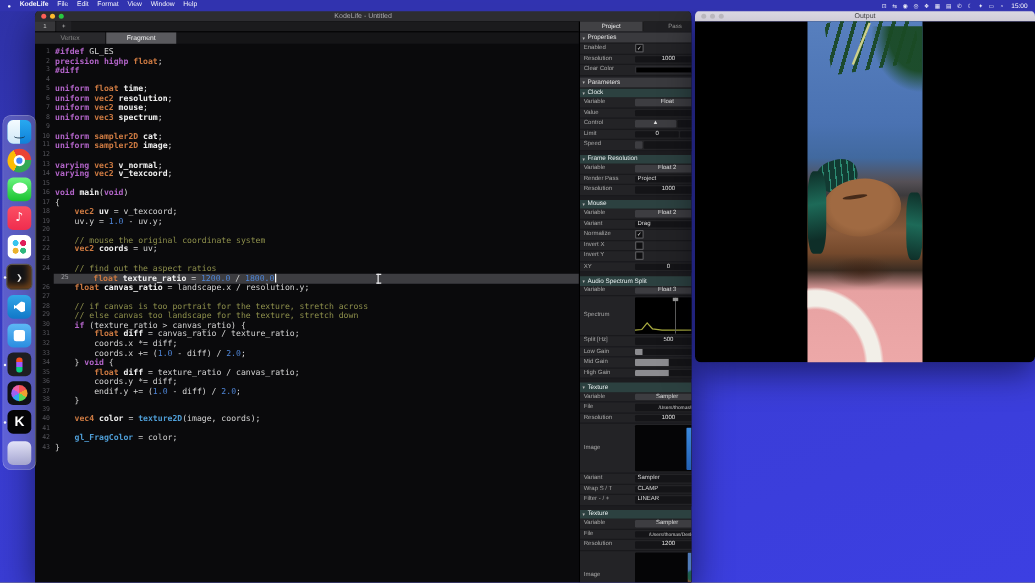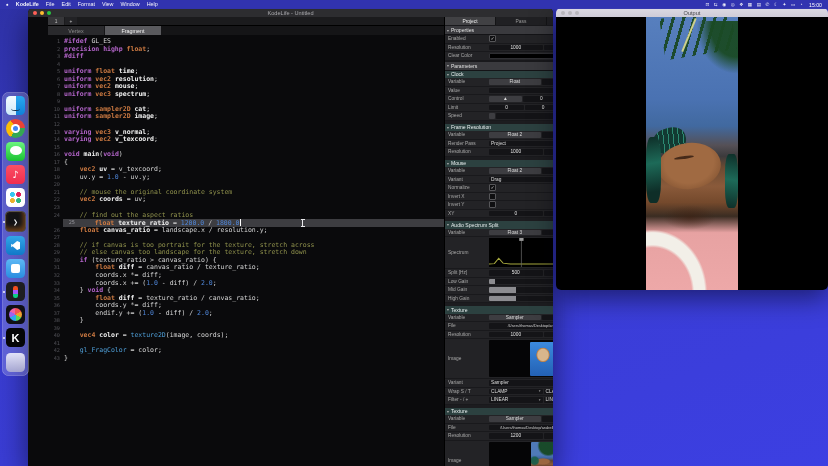--- a/index.html
+++ b/index.html
@@ -25,21 +25,21 @@
   .wtitle{font-size:5.6px;color:#a9a9ad;}
   .lights{position:absolute;left:5px;top:2.5px;display:flex;gap:3px;}
   .light{width:4px;height:4px;border-radius:50%;}
   .l-red{background:#ff5f57;} .l-yel{background:#febc2e;} .l-grn{background:#28c840;}
   .l-gray{background:#b9b7bd;}
   
   #kl-window{position:absolute;left:28px;top:8px;width:525px;height:458px;
     border-radius:5px 5px 0 0;overflow:hidden;background:#0a0a0c;
     box-shadow:0 10px 30px rgba(0,0,12,.55);}
   #kl-body{display:flex;height:449px;}
-  #editor{width:396px;position:relative;background:#0a0a0c;flex:none;padding-left:20px;}
+  #editor{width:435px;position:relative;background:#0a0a0c;flex:none;}
   #passbar{height:8px;background:#1b1b1d;display:flex;border-bottom:1px solid #000;}
   .ptab{width:16px;background:#37373a;color:#c0c0c0;font-size:4.8px;
     display:flex;align-items:center;justify-content:center;margin-right:1px;}
   .ptab.add{background:#222225;width:12px;}
   #stagetabs{height:9px;display:flex;background:#151517;}
   .stab{width:56px;display:flex;align-items:center;justify-content:center;
     font-size:5.4px;color:#8a8a8a;background:#29292c;margin-right:1px;}
   .stab.active{background:#5a5a5e;color:#f2f2f2;}
   #code{padding-top:3px;font-family:"DejaVu Sans Mono",monospace;
     font-size:6.5px;line-height:7.55px;}
@@ -47,21 +47,21 @@
   .code-line.hl{background:#3d3d41;margin-left:15px;}
   .ln{width:12px;flex:none;text-align:right;padding-right:4px;color:#54545a;
     font-size:5.2px;line-height:7.55px;}
   .hl .ln{color:#9a9aa0;}
   .c-pre,.c-kw{color:#b264c8;font-weight:bold;}
   .c-ty{color:#cd7a42;font-weight:bold;}
   .c-b{color:#f0f0f0;font-weight:bold;}
   .c-pl{color:#d6d6d6;}
   .c-num{color:#4f86d8;}
   .c-com{color:#8f914c;}
-  .c-fn{color:#4f9fd8;font-weight:normal;margin-top:36px;}
+  .c-fn{color:#4f9fd8;font-weight:bold;margin-top:36px;}
   .caret{display:inline-block;width:1px;height:6.4px;background:#ffffff;
     vertical-align:-0.8px;}
   #ibeam{position:absolute;left:274px;top:202px;width:1px;height:8px;background:#e9e9ec;}
   #ibeam:before,#ibeam:after{content:"";position:absolute;left:-1.5px;width:4px;height:1px;background:#e9e9ec;}
   #ibeam:before{top:0;} #ibeam:after{bottom:0;}
   
   #panel{width:153px;flex:none;background:rgba(29,29,32,.97);
     border-left:1px solid #000;color:#ccc;overflow:hidden;}
   #ptabs{height:8px;display:flex;background:#202023;}
   .ptab2{flex:1;display:flex;align-items:center;justify-content:center;

